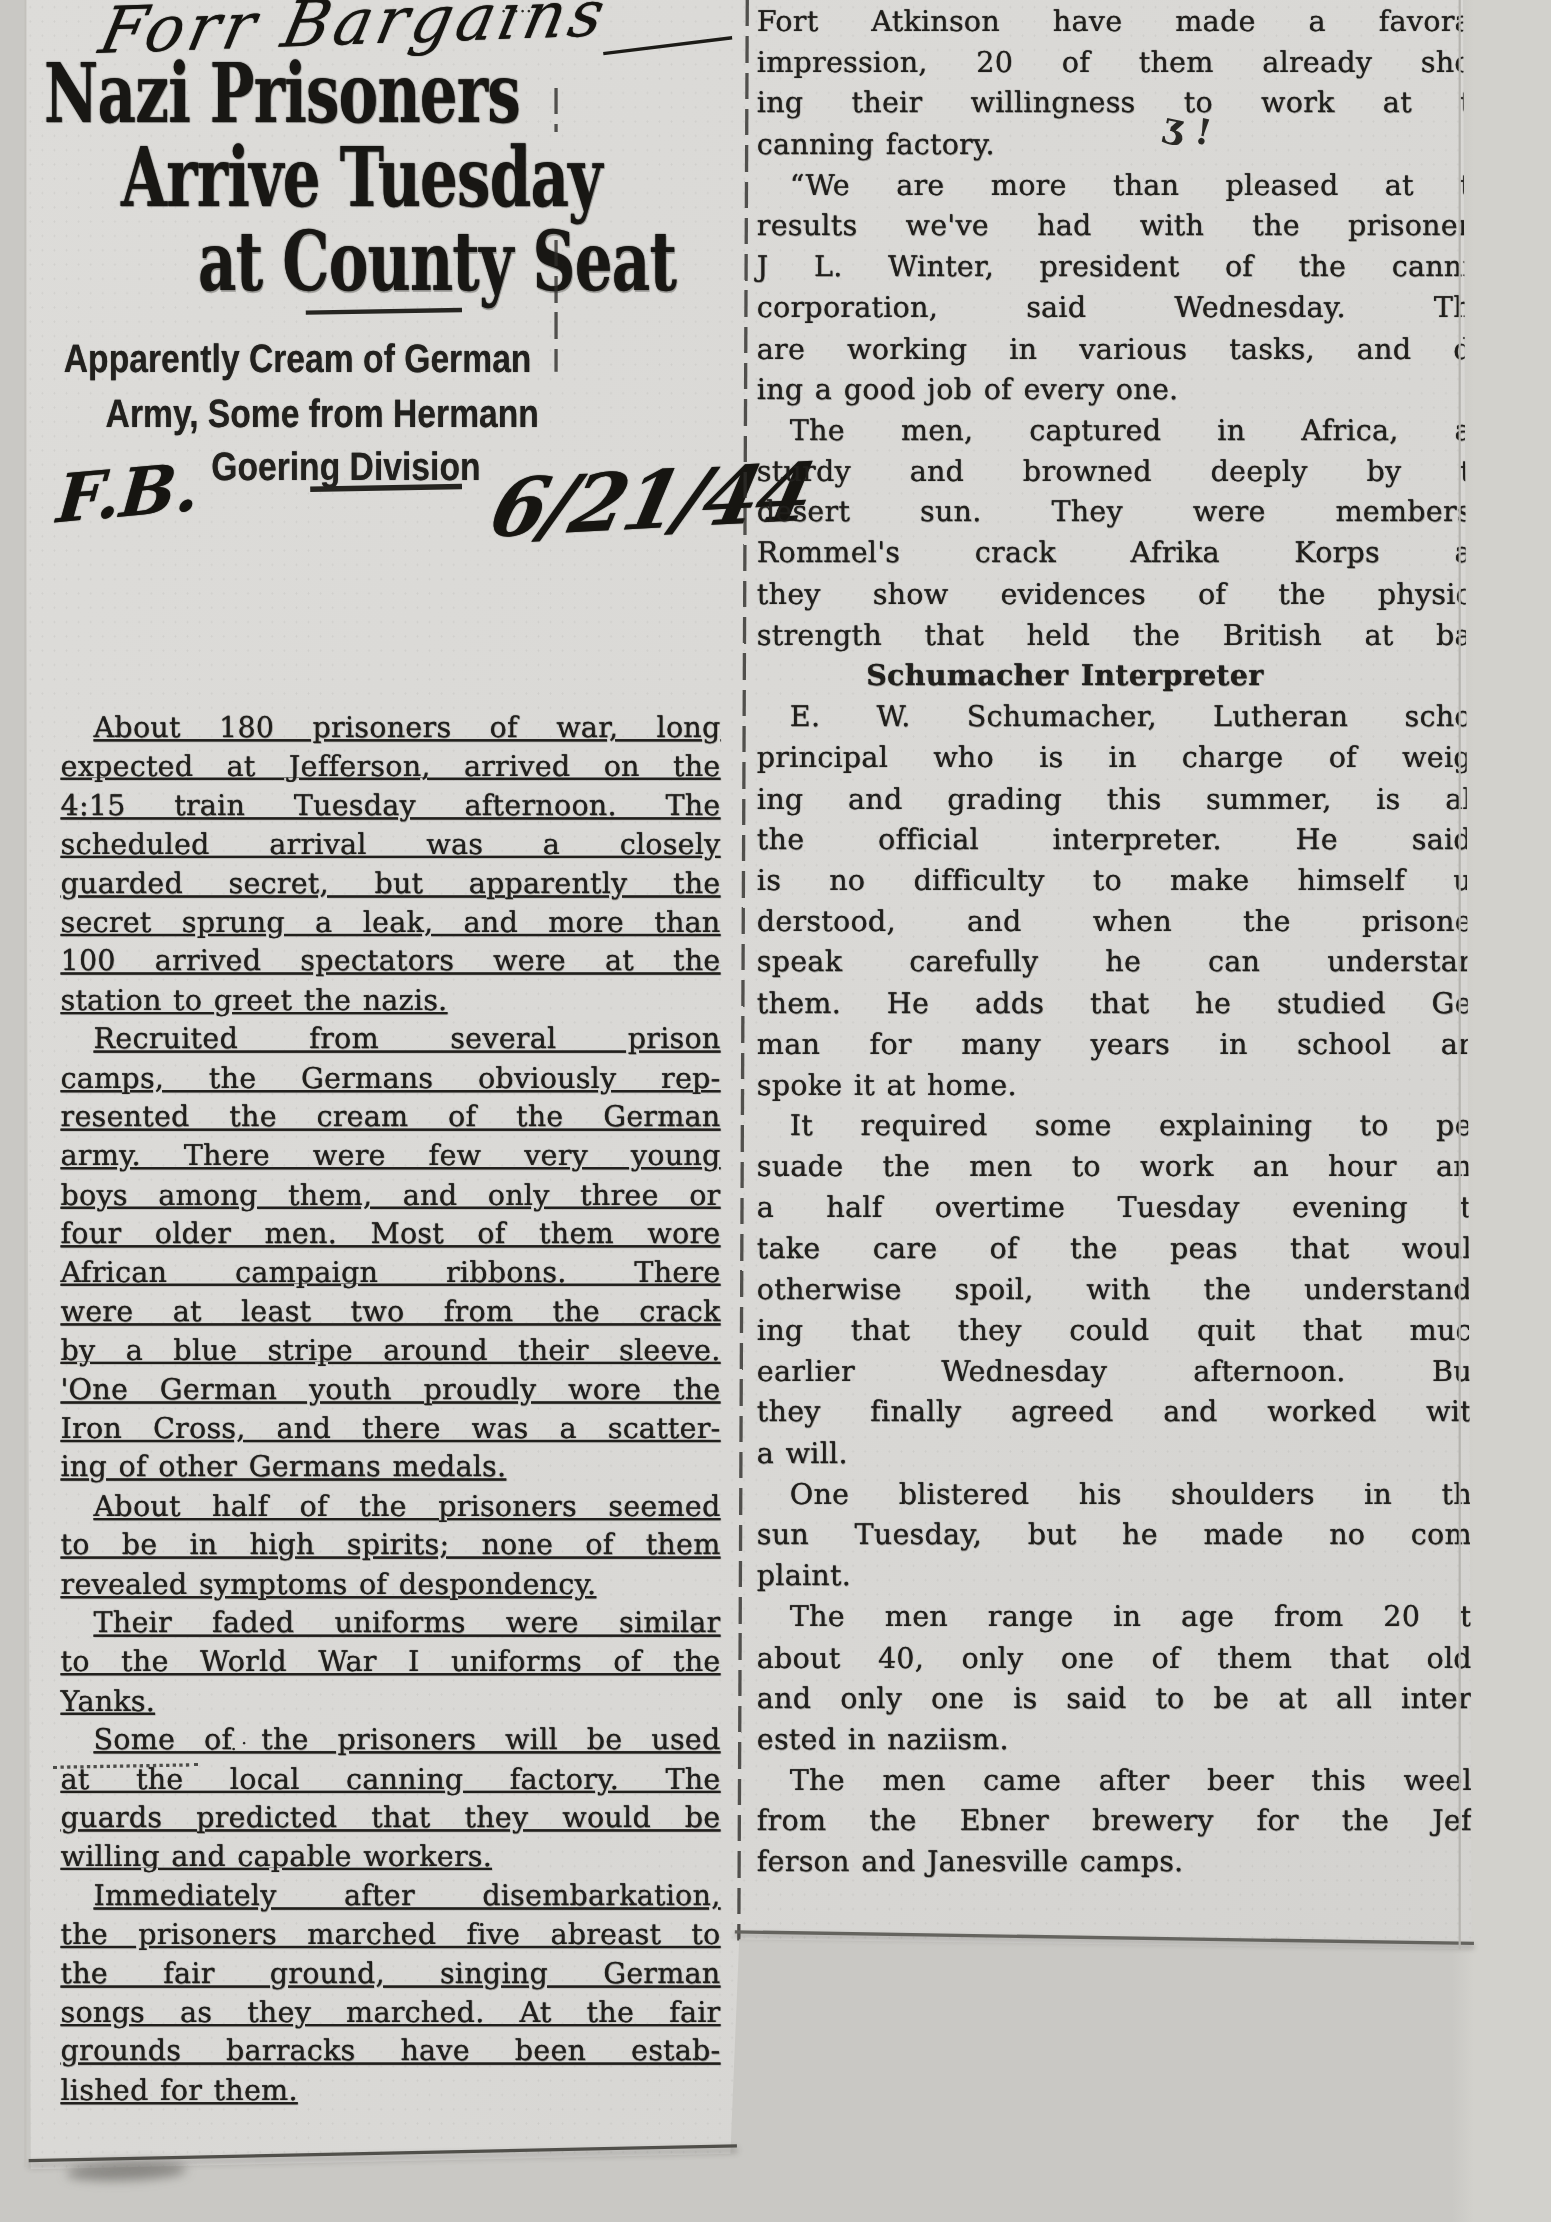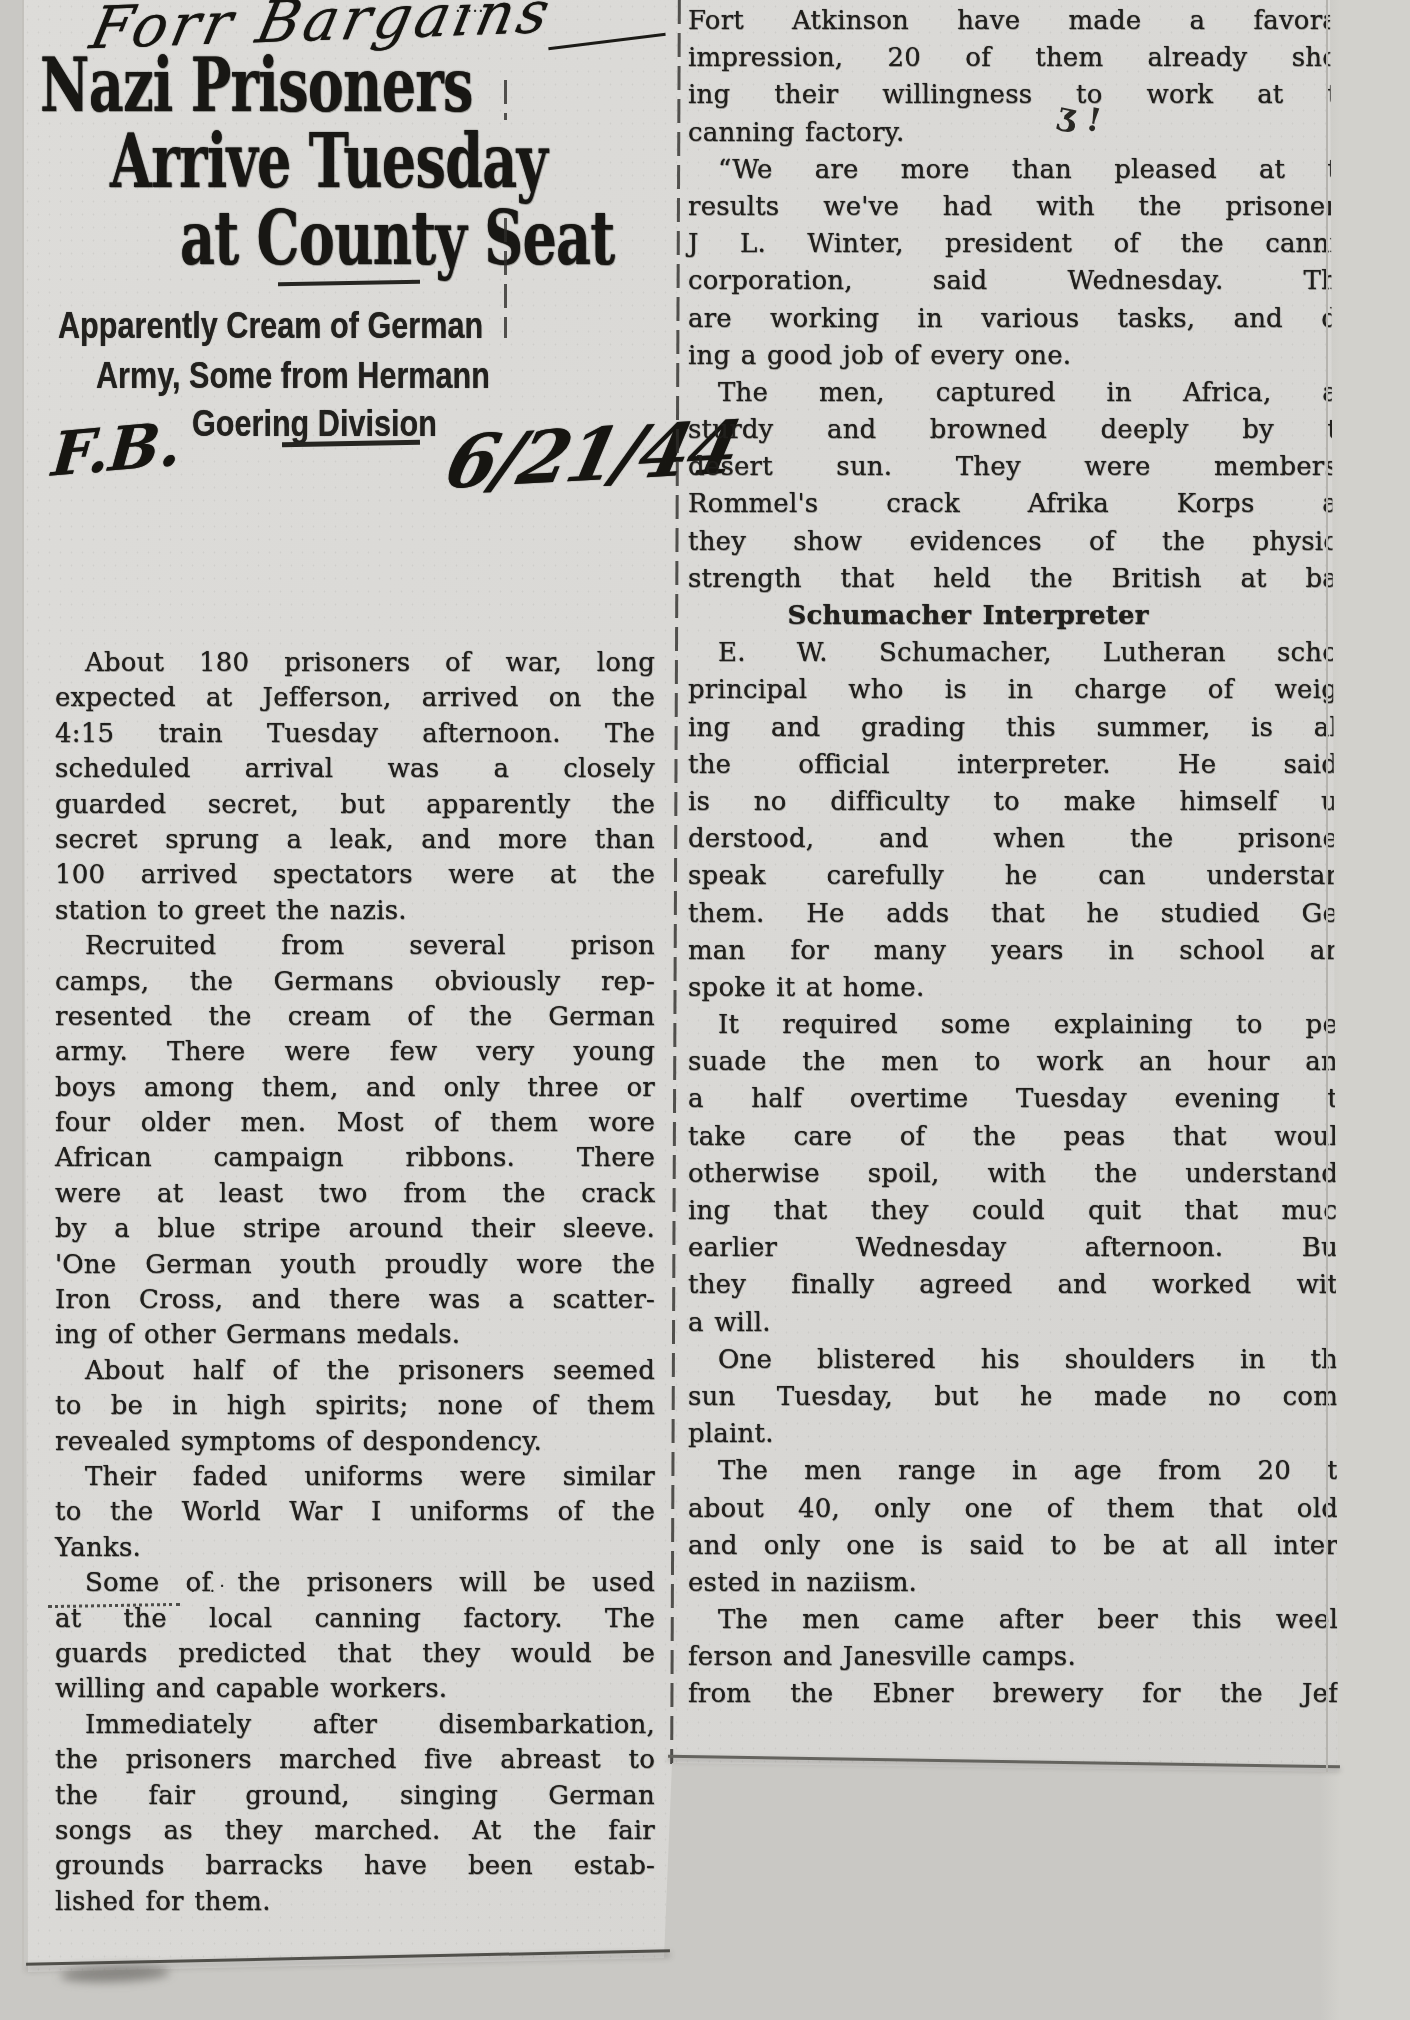--- a/index.html
+++ b/index.html
@@ -27,21 +27,21 @@
   
   .sh { position:absolute; font-family:"Liberation Sans",sans-serif; font-weight:bold;
         font-size:36px; line-height:1; transform:scaleX(.85); transform-origin:left top;
         color:#22211e; text-shadow:0 0 1px rgba(34,33,30,.8); white-space:nowrap; }
   
   .hw { position:absolute; font-style:italic; color:#161511; white-space:nowrap;
         text-shadow:0 0 1px rgba(22,21,17,.9); }
   
   .col { position:absolute; font-size:26px; letter-spacing:.2px; word-spacing:2px; }
   .col .ln { text-align:justify; text-align-last:justify; overflow:visible; }
-  .col1 .ln { height:35.4px; line-height:35.4px; }
+  .col1 .ln { height:35.4px; line-height:35.4px;text-decoration:underline; }
   .col2 .ln { height:37.2px; line-height:37.2px; }
   .ln.in { padding-left:30px; }
   .ln.end { text-align-last:left; }
   .ln.subhed { font-weight:bold; text-align:left; text-align-last:center; padding-right:90px; }
   
   .rule-v { position:absolute; width:3px;
             background:repeating-linear-gradient(180deg,#2e2d2a 0 24px,transparent 24px 33px);
             opacity:.8; }
   .bar { position:absolute; background:#262521; }
   .edge { position:absolute; }
@@ -152,22 +152,22 @@
       <div class="ln">they finally agreed and worked wit</div>
       <div class="ln end">a will.</div>
       <div class="ln in">One blistered his shoulders in th</div>
       <div class="ln">sun Tuesday, but he made no com</div>
       <div class="ln end">plaint.</div>
       <div class="ln in">The men range in age from 20 t</div>
       <div class="ln">about 40, only one of them that old</div>
       <div class="ln">and only one is said to be at all inter</div>
       <div class="ln end">ested in naziism.</div>
       <div class="ln in">The men came after beer this weel</div>
+      <div class="ln">from the Ebner brewery for the Jef</div>
       <div class="ln end">ferson and Janesville camps.</div>
-      <div class="ln">from the Ebner brewery for the Jef</div>
     </div>
 
     <div class="artifact" style="left:1058px; top:98px; font-size:32px; transform:rotate(12deg); font-weight:bold;">ʒ !</div>
     <div class="artifact" style="left:190px; top:1575px; font-size:18px; letter-spacing:4px;">. .·</div>
     <div class="edge" style="left:48px; top:1604px; width:132px; height:0; border-bottom:3px dotted rgba(30,29,25,.75); transform:rotate(-1deg);"></div>
     <div class="artifact" style="left:6px; top:300px; font-size:16px;">:</div>
   </div>
 
   <div class="edge" style="left:26px; top:1956px; width:644px; height:3px; background:#504f4a;
               transform:rotate(-1.2deg); box-shadow:0 4px 6px rgba(60,58,54,.45);"></div>

